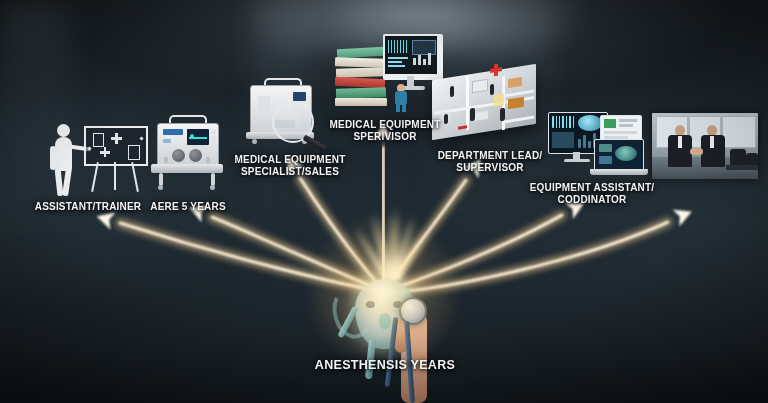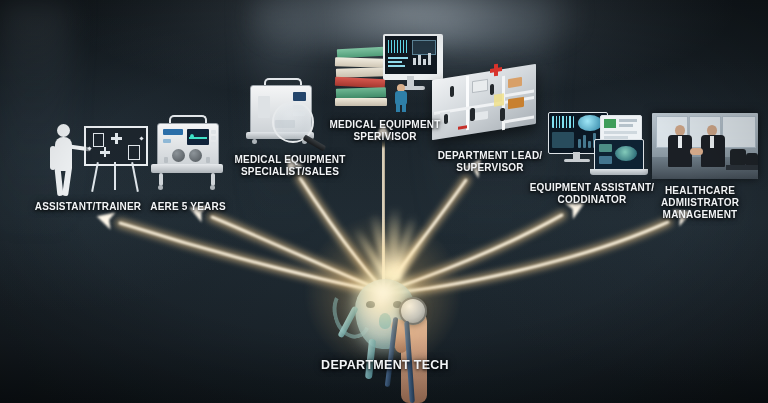--- a/index.html
+++ b/index.html
@@ -451,17 +451,15 @@
   <div class="label" style="left:88px; top:201px;">ASSISTANT/TRAINER</div>
   <div class="label" style="left:188px; top:201px;">AERE 5 YEARS</div>
   <div class="label" style="left:290px; top:154px;">MEDICAL EQUIPMENT
 SPECIALIST/SALES</div>
   <div class="label" style="left:385px; top:119px;">MEDICAL EQUIPMENT
 SPERIVISOR</div>
   <div class="label" style="left:490px; top:150px;">DEPARTMENT LEAD/
 SUPERVISOR</div>
   <div class="label" style="left:592px; top:182px;">EQUIPMENT ASSISTANT/
 CODDINATOR</div>
-  <div class="label" style="left:700px; top:185px;">HEALTHCARE ADMIISTRATOR
-MANAGEMENT</div>
-  <div class="label center" style="left:385px; top:358px;">DEPARTMENT TECH</div>
+  <div class="label center" style="left:385px; top:358px;">ANESTHENSIS YEARS</div>
 
 </div>
 
 </body></html>

